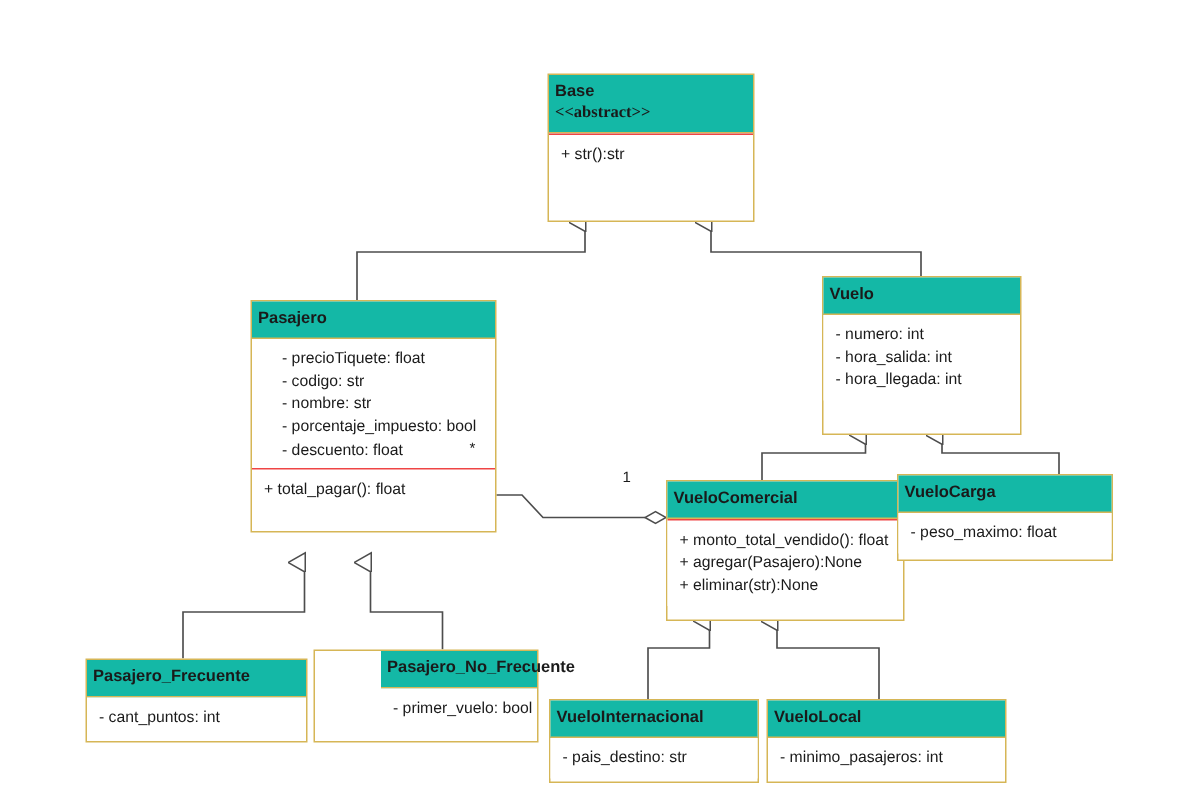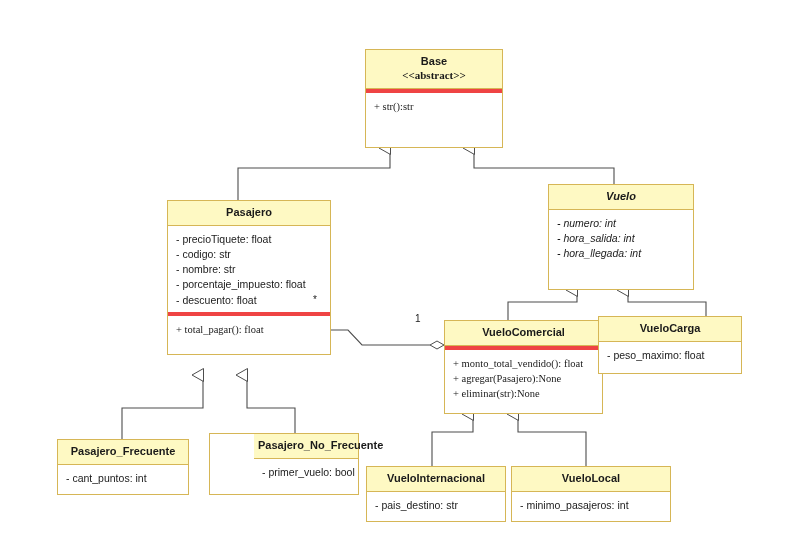--- a/index.html
+++ b/index.html
@@ -24,24 +24,24 @@
     pointer-events: none;
   }
   .uml-class {
     position: absolute;
     box-sizing: border-box;
     border: 1px solid #d6b656;
     background: #ffffff;
     z-index: 2;
   }
   .uml-header {
-    background: #fef9c3;
+    background: #14b8a6;
     border-bottom: 1px solid #d6b656;
     box-sizing: border-box;
-    text-align: center;
+    text-align: left;
     font-weight: bold;
     font-size: 11px;
     color: #1a1a1a;
     padding: 5px 4px 5px 4px;
     line-height: 1.25;
   }
   .uml-header .stereotype {
     display: block;
     font-weight: bold;
     font-size: 11px;
@@ -49,22 +49,21 @@
   }
   .uml-compartment {
     box-sizing: border-box;
     padding: 6px 6px 6px 8px;
     font-size: 10.5px;
     color: #1a1a1a;
     line-height: 1.45;
     background: #ffffff;
   }
   .uml-compartment.divided {
-    border-top: 4px solid #ef4444;
-    font-family: Liberation Serif, serif;
+    border-top: 1px solid #ef4444;
   }
   .uml-compartment div {
     white-space: nowrap;
   }
   .mult-label {
     position: absolute;
     font-size: 10px;
     color: #1a1a1a;
     z-index: 3;
     font-family: "Liberation Sans", sans-serif;
@@ -117,33 +116,33 @@
     </div>
     <div class="uml-compartment divided">
       <div>+ str():str</div>
     </div>
   </div>
 
   <div class="uml-class" style="left:167px; top:200px; width:164px; height:155px;">
     <div class="uml-header">
       <span>Pasajero</span>
     </div>
-    <div class="uml-compartment" style="height:86px;">
+    <div class="uml-compartment" style="height:86px;margin-left:12px;">
       <div>- precioTiquete: float</div>
       <div>- codigo: str</div>
       <div>- nombre: str</div>
-      <div>- porcentaje_impuesto: float</div>
+      <div>- porcentaje_impuesto: bool</div>
       <div>- descuento: float</div>
     </div>
     <div class="uml-compartment divided">
       <div>+ total_pagar(): float</div>
     </div>
   </div>
 
-  <div class="uml-class" style="left:548px; top:184px; width:146px; height:106px;font-style:italic;">
+  <div class="uml-class" style="left:548px; top:184px; width:133px; height:106px;">
     <div class="uml-header">
       <span>Vuelo</span>
     </div>
     <div class="uml-compartment">
       <div>- numero: int</div>
       <div>- hora_salida: int</div>
       <div>- hora_llegada: int</div>
     </div>
   </div>
 
@@ -160,21 +159,21 @@
 
   <div class="uml-class" style="left:598px; top:316px; width:144px; height:58px;">
     <div class="uml-header">
       <span>VueloCarga</span>
     </div>
     <div class="uml-compartment">
       <div>- peso_maximo: float</div>
     </div>
   </div>
 
-  <div class="uml-class" style="left:57px; top:439px; width:132px; height:56px;">
+  <div class="uml-class" style="left:57px; top:439px; width:148px; height:56px;">
     <div class="uml-header">
       <span>Pasajero_Frecuente</span>
     </div>
     <div class="uml-compartment">
       <div>- cant_puntos: int</div>
     </div>
   </div>
 
   <div class="uml-class" style="left:209px; top:433px; width:150px; height:62px;padding-left:44px;">
     <div class="uml-header">

